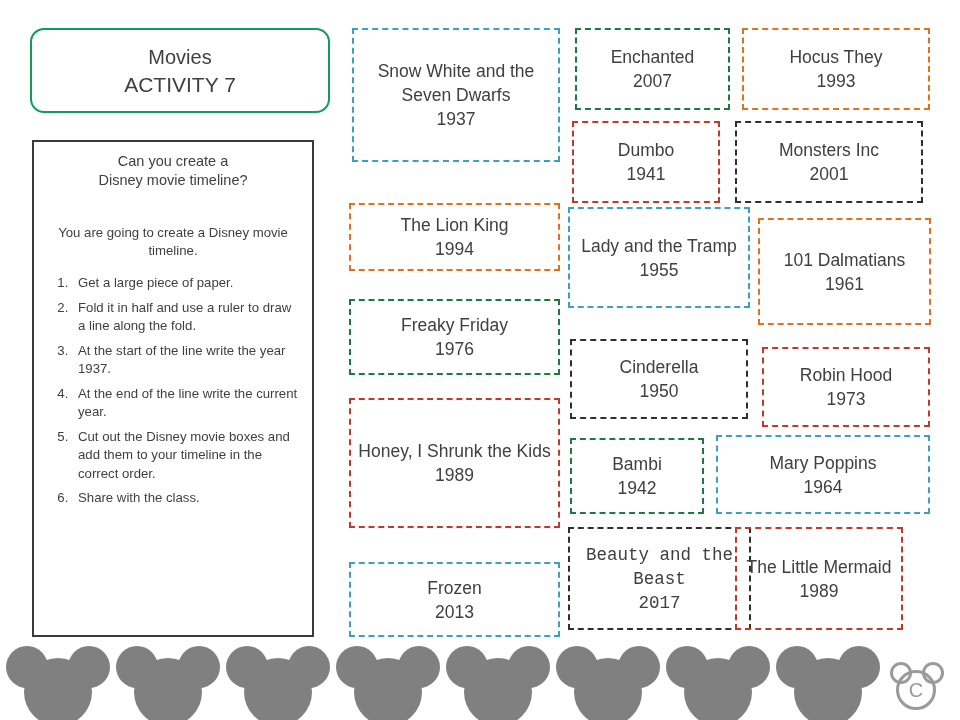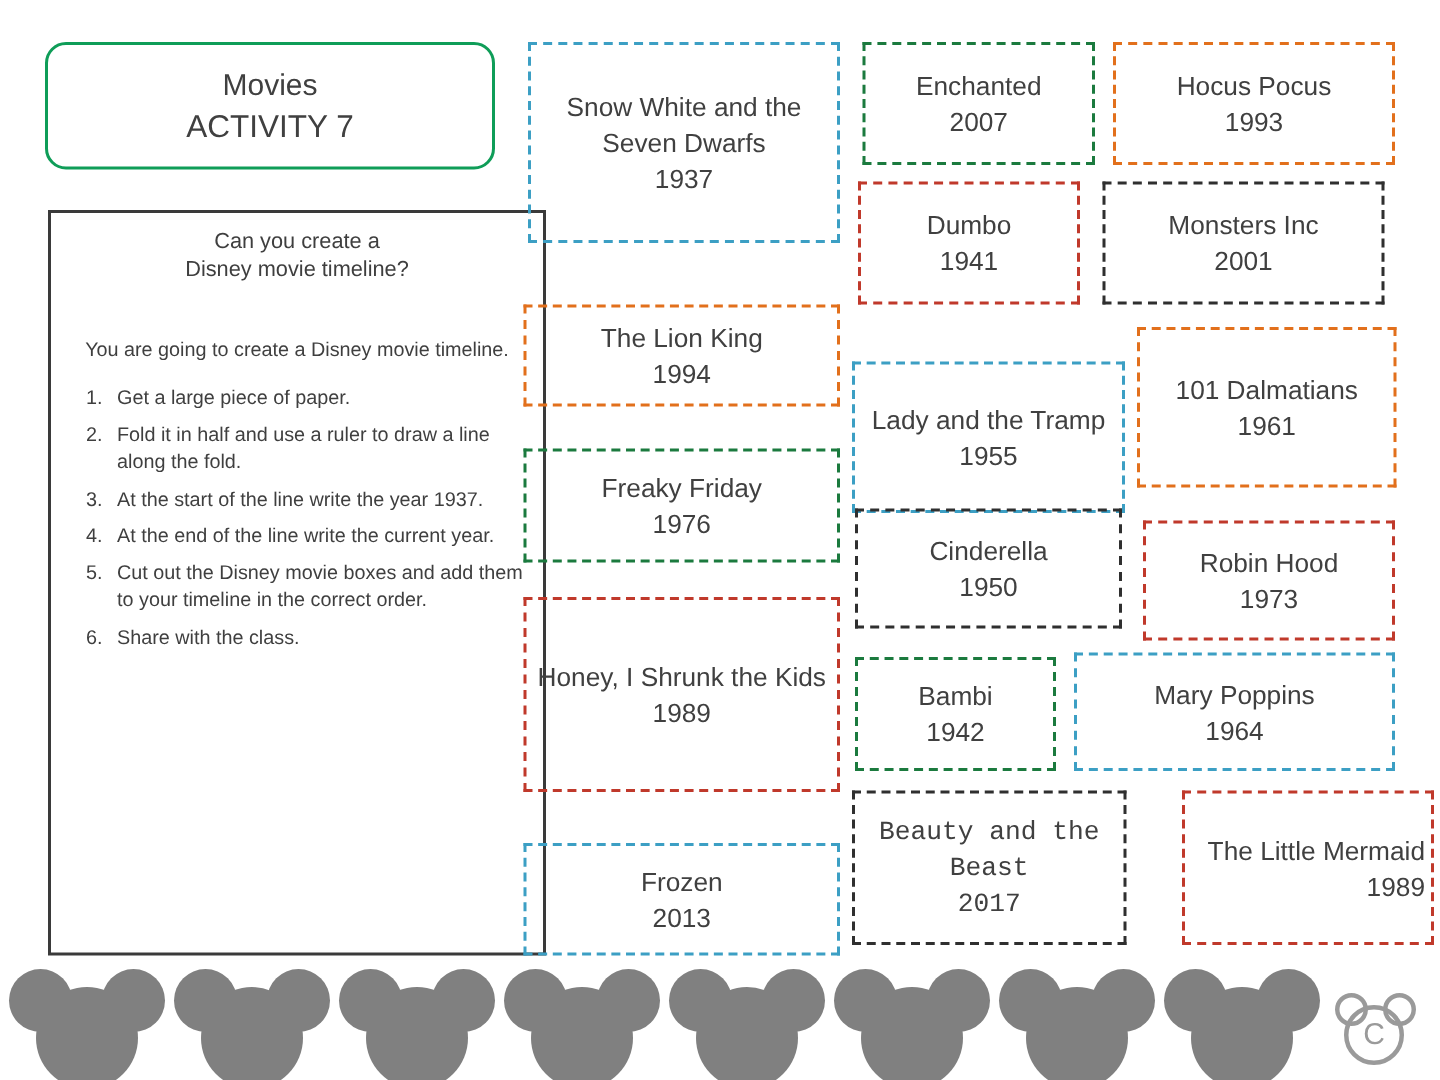--- a/index.html
+++ b/index.html
@@ -44,21 +44,21 @@
   }
   .title-line2 {
     font-size: 21px;
     line-height: 27px;
   }
 
   .instructions {
     position: absolute;
     left: 32px;
     top: 140px;
-    width: 332px;
+    width: 282px;
     height: 497px;
     border: 2px solid #3a3a3a;
     box-sizing: border-box;
     padding: 10px 12px 0 12px;
     color: #3f3f3f;
   }
   .instr-center {
     text-align: center;
     font-size: 14.5px;
     line-height: 19px;
@@ -206,36 +206,36 @@
   <div id="cards-layer">
       <div class="card" style="left: 352px; top: 28px; width: 208px; height: 134px; border-color: rgb(60, 159, 196);">
         <span class="ttl">Snow White and the Seven Dwarfs</span>
         <span class="yr">1937</span>
       </div>
       <div class="card" style="left: 575px; top: 28px; width: 155px; height: 82px; border-color: rgb(27, 122, 62);">
         <span class="ttl">Enchanted</span>
         <span class="yr">2007</span>
       </div>
       <div class="card" style="left: 742px; top: 28px; width: 188px; height: 82px; border-color: rgb(226, 112, 28);">
-        <span class="ttl">Hocus Pocus</span>
+        <span class="ttl">Hocus They</span>
         <span class="yr">1993</span>
       </div>
       <div class="card" style="left: 572px; top: 121px; width: 148px; height: 82px; border-color: rgb(192, 57, 43);">
         <span class="ttl">Dumbo</span>
         <span class="yr">1941</span>
       </div>
       <div class="card" style="left: 735px; top: 121px; width: 188px; height: 82px; border-color: rgb(47, 47, 47);">
         <span class="ttl">Monsters Inc</span>
         <span class="yr">2001</span>
       </div>
       <div class="card" style="left: 349px; top: 203px; width: 211px; height: 68px; border-color: rgb(226, 112, 28);">
         <span class="ttl">The Lion King</span>
         <span class="yr">1994</span>
       </div>
-      <div class="card" style="left: 568px; top: 241px; width: 182px; height: 101px; border-color: rgb(60, 159, 196);">
+      <div class="card" style="left: 568px; top: 207px; width: 182px; height: 101px; border-color: rgb(60, 159, 196);">
         <span class="ttl">Lady and the Tramp</span>
         <span class="yr">1955</span>
       </div>
       <div class="card" style="left: 758px; top: 218px; width: 173px; height: 107px; border-color: rgb(226, 112, 28);">
         <span class="ttl">101 Dalmatians</span>
         <span class="yr">1961</span>
       </div>
       <div class="card" style="left: 349px; top: 299px; width: 211px; height: 76px; border-color: rgb(27, 122, 62);">
         <span class="ttl">Freaky Friday</span>
         <span class="yr">1976</span>
@@ -257,21 +257,21 @@
         <span class="yr">1942</span>
       </div>
       <div class="card" style="left: 716px; top: 435px; width: 214px; height: 79px; border-color: rgb(60, 159, 196);">
         <span class="ttl">Mary Poppins</span>
         <span class="yr">1964</span>
       </div>
       <div class="card" style="left: 568px; top: 527px; width: 183px; height: 103px; border-color: rgb(47, 47, 47); font-family: Liberation Mono, monospace;">
         <span class="ttl">Beauty and the Beast</span>
         <span class="yr">2017</span>
       </div>
-      <div class="card" style="left: 788px; top: 527px; width: 168px; height: 103px; border-color: rgb(192, 57, 43); align-items: flex-end;">
+      <div class="card" style="left: 735px; top: 527px; width: 168px; height: 103px; border-color: rgb(192, 57, 43);">
         <span class="ttl">The Little Mermaid</span>
         <span class="yr">1989</span>
       </div>
       <div class="card" style="left: 349px; top: 562px; width: 211px; height: 75px; border-color: rgb(60, 159, 196);">
         <span class="ttl">Frozen</span>
         <span class="yr">2013</span>
       </div>
     </div>
 
   <div class="mickeys" id="mickeys">

